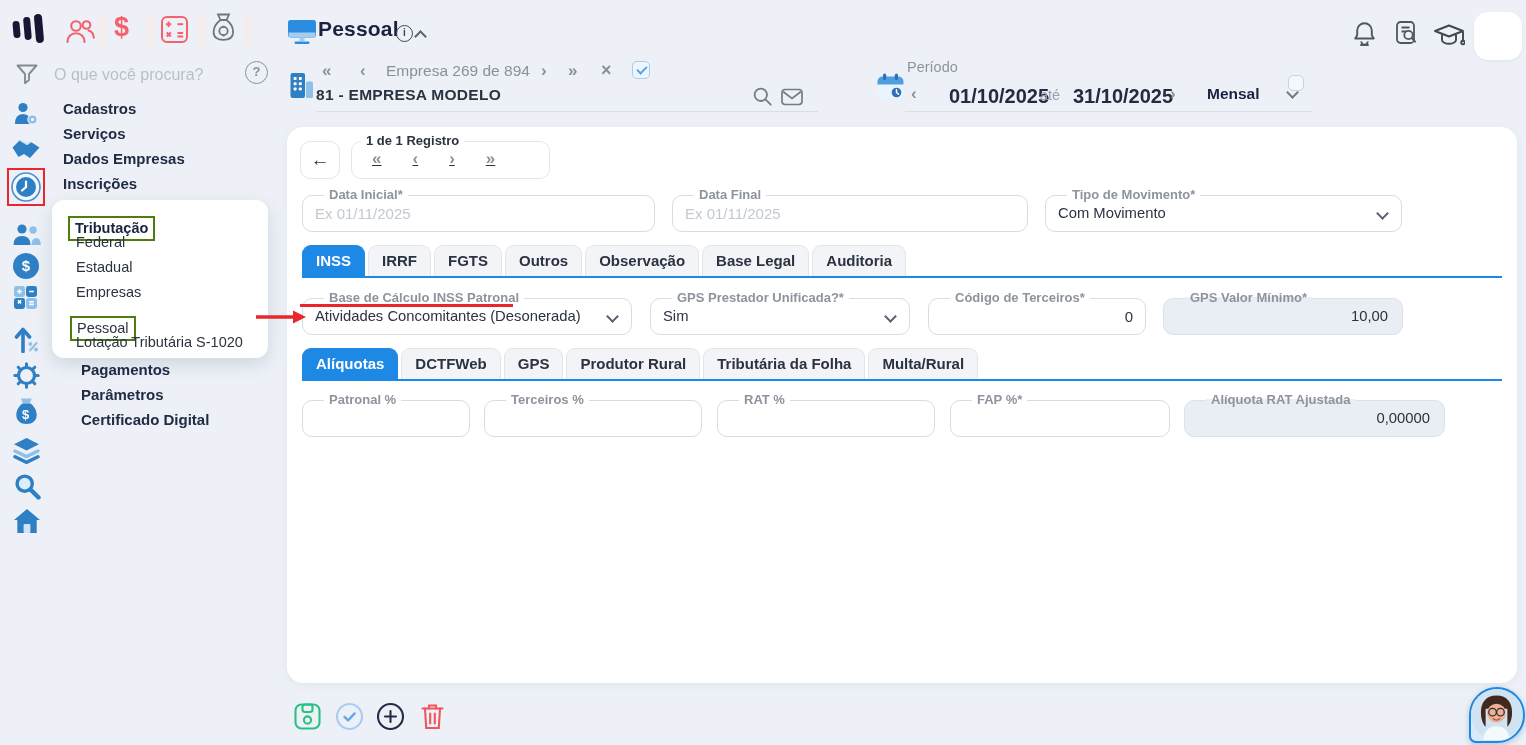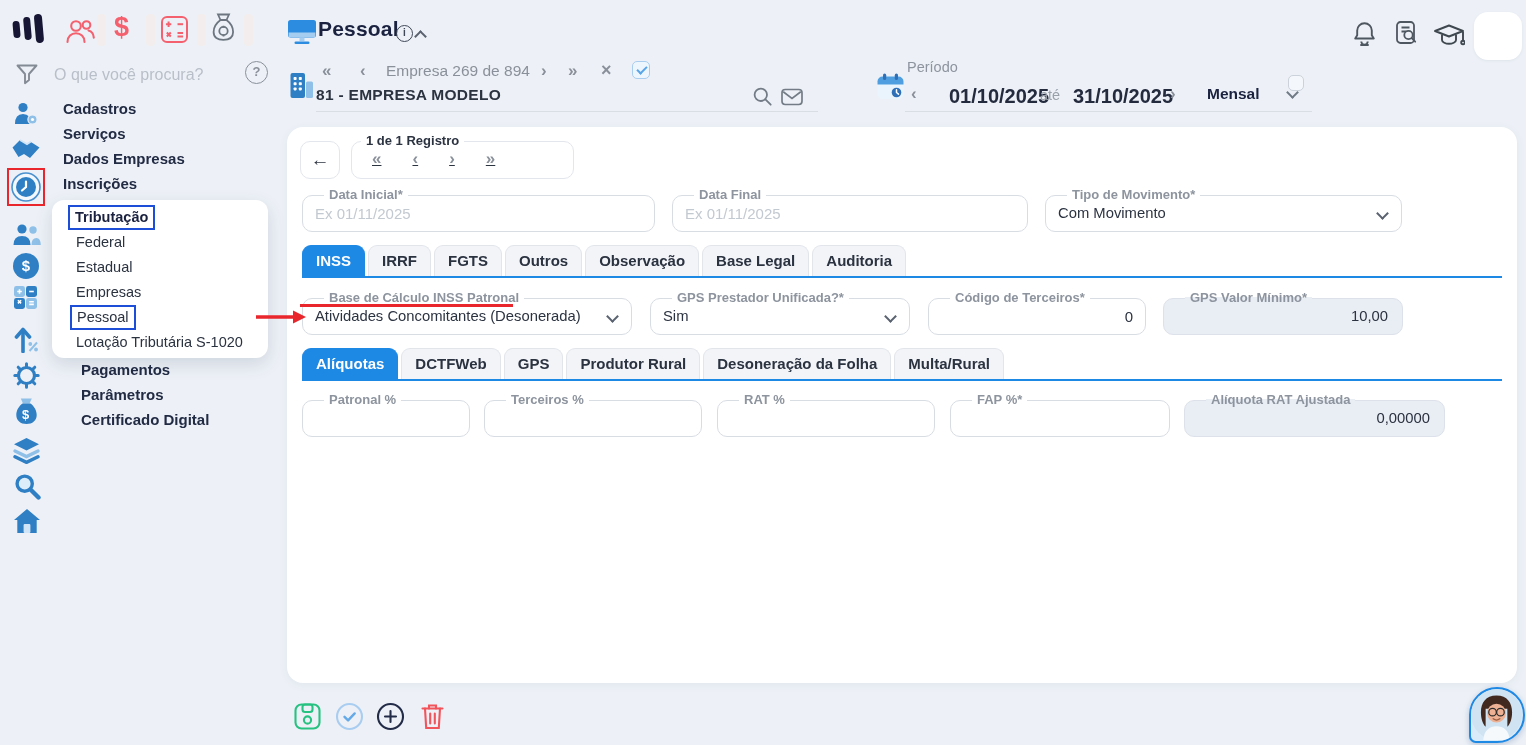--- a/index.html
+++ b/index.html
@@ -22,42 +22,42 @@
   .search-input { position:absolute; left:54px; top:62px; width:180px; height:26px; border:none; outline:none; background:transparent; font:16px "Liberation Sans",sans-serif; color:#4a5260; }
   .search-input::placeholder { color:#b9bfc8; }
   .help-circle { position:absolute; left:245px; top:61px; width:23px; height:23px; border:1.8px solid #8a9099; border-radius:50%; text-align:center; font-size:13px; font-weight:700; line-height:20px; color:#8a9099; cursor:pointer; }
   .menu-col { position:absolute; left:63px; top:96px; }
   .menu-col .mi { height:25px; line-height:25px; font-size:15px; font-weight:700; color:#222b44; cursor:pointer; white-space:nowrap; }
   .menu-col2 { position:absolute; left:63px; top:357px;margin-left:18px; }
   .rail-icon { position:absolute; cursor:pointer; }
   .submenu { position:absolute; left:52px; top:200px; width:216px; height:158px; background:#fff; border-radius:12px; box-shadow:0 6px 18px rgba(30,50,80,.14); padding:5px 0 0 0; z-index:5; }
   .submenu .si { height:25px; line-height:25px; font-size:14.5px; color:#2b3240; padding-left:24px; cursor:pointer; white-space:nowrap; }
   .submenu .si.title { font-weight:800; color:#1b2240; padding-left:16px; }
-  .annot-box { display:inline-block; border:2px solid #1d4ed8; padding:0 5px; line-height:21px; }
+  .annot-box { display:inline-block; border:2px solid #4d7c0f; padding:0 5px; line-height:21px;margin-top:11px; }
   .redbox-clock { position:absolute; left:7px; top:168px; width:38px; height:38px; border:2.4px solid #e8262c; z-index:6; }
   .dollar-circle { width:26px; height:26px; border-radius:50%; background:#2f7fc4; color:#fff; font-size:15px; font-weight:700; text-align:center; line-height:26px; }
 
   
   .nav-glyph { color:#8a9099; font-size:17px; font-weight:600; cursor:pointer; }
   .company-counter { color:#8a9099; font-size:15.5px; }
   .company-name { position:absolute; left:316px; top:86px; font-size:15.5px; font-weight:700; color:#2b3240; letter-spacing:.3px; cursor:pointer; }
   .hline { position:absolute; height:1px; background:#d9dee5; }
   .checkbox { width:18px; height:18px; border-radius:5px; border:1.6px solid #a9cdee; background:#eef6fd; position:relative; cursor:pointer; }
   .checkbox::after { content:""; position:absolute; left:4px; top:4px; width:8px; height:4px; border-left:2px solid #58a5e8; border-bottom:2px solid #58a5e8; transform:rotate(-45deg); }
   .checkbox.empty { border-color:#ccd2da; background:#f4f7fb; }
   .checkbox.empty::after { display:none; }
   .period-label { color:#8d949e; font-size:14.5px; }
   .period-date { font-size:20px; font-weight:700; color:#242b3e; cursor:pointer; }
   .period-until { font-size:14.5px; color:#9aa0a8; }
   .period-mode { font-size:15.5px; font-weight:700; color:#1b2240; cursor:pointer; }
 
   
   .card { position:absolute; left:287px; top:127px; width:1230px; height:556px; background:#fff; border-radius:16px; box-shadow:0 2px 10px rgba(30,60,90,.06); }
   .back-btn { position:absolute; left:13px; top:14px; width:40px; height:38px; border:1.6px solid #e3e6ec; border-radius:10px; background:#fff; text-align:center; line-height:35px; font-size:19px; color:#2b3240; cursor:pointer; }
-  .record-box { position:absolute; left:64px; top:14px; width:223px; height:38px; border:1.6px solid #e3e6ec; border-radius:10px;text-decoration:underline; }
+  .record-box { position:absolute; left:64px; top:14px; width:199px; height:38px; border:1.6px solid #e3e6ec; border-radius:10px;text-decoration:underline; }
   .record-box .rlabel { position:absolute; top:-9px; left:9px; background:#fff; padding:0 5px; font-size:13px; font-weight:800; color:#2b3240; white-space:nowrap; }
   .record-box .arrows { display:flex; gap:31px; padding:7px 0 0 20px; }
   .field { position:absolute; height:37px; border:1.6px solid #d8dde4; border-radius:10px; background:#fff; }
   .field .flabel { position:absolute; top:-9px; left:21px; background:#fff; padding:0 5px; font-size:13px; font-weight:700; color:#8d949e; white-space:nowrap; }
   .field input { width:100%; height:100%; border:none; outline:none; background:transparent; padding:0 12px; font:15px "Liberation Sans",sans-serif; color:#2b3240; border-radius:10px; }
   .field input::placeholder { color:#c3c9d1; }
   .field .fvalue { line-height:34px; padding:0 30px 0 12px; font-size:14.8px; color:#2b3240; white-space:nowrap; overflow:hidden; }
   .field .fvalue.right { text-align:right; padding:0 14px; }
   .field .fchev { position:absolute; right:14px; top:13px; }
   .field.disabled { background:#e9edf4; border-color:#dde2ea; }
@@ -391,21 +391,21 @@
     <div class="field disabled" style="left:876px;top:171px;width:240px;">
       <span class="flabel">GPS Valor Mínimo*</span>
       <div class="fvalue right">10,00</div>
     </div>
 
     <div class="tabs-row" style="top:221px;">
       <div class="tab active">Alíquotas</div>
       <div class="tab">DCTFWeb</div>
       <div class="tab">GPS</div>
       <div class="tab">Produtor Rural</div>
-      <div class="tab">Desoneração da Folha</div>
+      <div class="tab">Tributária da Folha</div>
       <div class="tab">Multa/Rural</div>
     </div>
 
     <div class="field" style="left:15px;top:273px;width:168px;">
       <span class="flabel">Patronal %</span>
       <input style="">
     </div>
     <div class="field" style="left:197px;top:273px;width:218px;">
       <span class="flabel">Terceiros %</span>
       <input style="">

